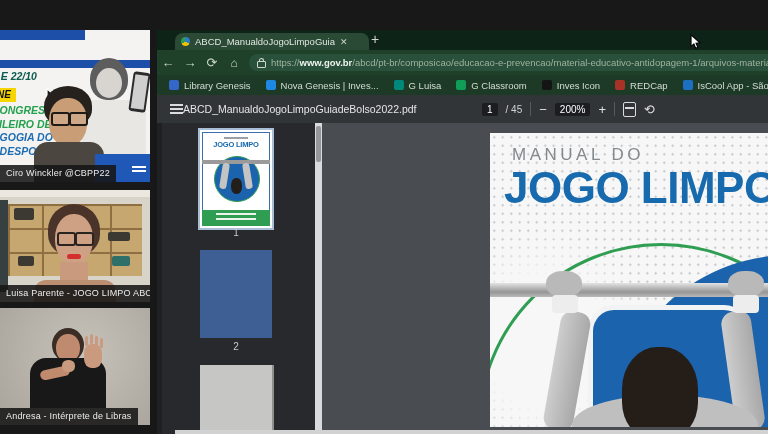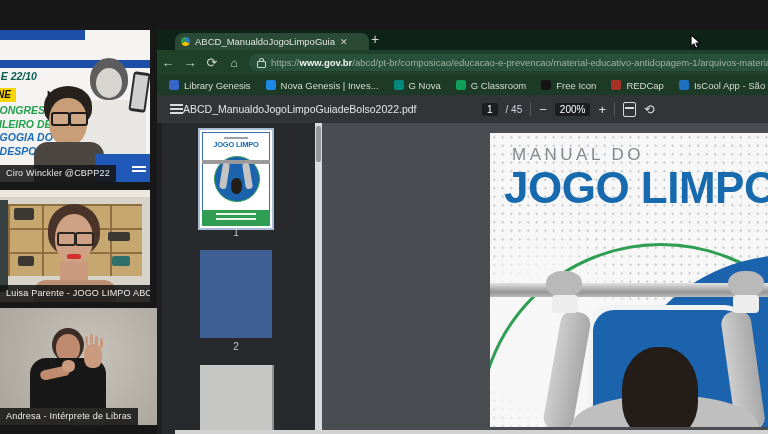--- a/index.html
+++ b/index.html
@@ -49,21 +49,21 @@
   .obj{position:absolute;background:#3c3832;border-radius:2px;}
   .t2 .sidewall{position:absolute;left:0;top:10px;width:8px;height:92px;background:#374041;}
   .w-hair{position:absolute;left:48px;top:14px;width:52px;height:52px;border-radius:50% 50% 42% 42%;background:#4a3328;}
   .w-face{position:absolute;left:55px;top:24px;width:38px;height:50px;border-radius:48%;background:#cfa184;}
   .w-glass{position:absolute;left:57px;top:42px;width:15px;height:10px;border:2px solid #2a2420;border-radius:3px;}
   .w-glass.r{left:75px;}
   .w-lips{position:absolute;left:67px;top:64px;width:14px;height:5px;border-radius:3px;background:#d32f2f;}
   .w-neck{position:absolute;left:60px;top:72px;width:28px;height:26px;background:#c99a7d;}
   .w-shldr{position:absolute;left:34px;top:90px;width:82px;height:22px;border-radius:12px 12px 0 0;background:#bc8f72;}
   
-  .t3{top:308px;height:117px;background:radial-gradient(circle at 55% 40%,#c7c3bb 0%,#aca89f 85%);padding-left:12px;}
+  .t3{top:308px;height:117px;background:radial-gradient(circle at 55% 40%,#c7c3bb 0%,#aca89f 85%);}
   .i-hair{position:absolute;left:52px;top:20px;width:32px;height:34px;border-radius:50%;background:#3a2d26;}
   .i-face{position:absolute;left:56px;top:26px;width:24px;height:28px;border-radius:48%;background:#c08a6e;}
   .i-body{position:absolute;left:30px;top:50px;width:76px;height:50px;border-radius:16px 16px 0 0;background:#181818;}
   .i-hand-open{position:absolute;left:84px;top:36px;width:18px;height:24px;border-radius:40%;background:#c99a7d;}
   .i-fingers i{position:absolute;width:3px;height:10px;border-radius:2px;background:#c99a7d;top:28px;}
   .i-arm{position:absolute;left:40px;top:60px;width:30px;height:10px;border-radius:5px;background:#c08a6e;transform:rotate(-12deg);}
   .i-fist{position:absolute;left:62px;top:52px;width:13px;height:12px;border-radius:45%;background:#c99a7d;}
 
   
   .browser{position:absolute;left:157px;top:30px;width:611px;height:404px;background:#10251a;}
@@ -267,29 +267,29 @@
       <div class="bm">
         <i style="background-color: rgb(53, 102, 201);"></i>
         <span>Library Genesis</span>
         </div>
       <div class="bm">
         <i style="background-color: rgb(30, 136, 229);"></i>
         <span>Nova Genesis | Inves...</span>
         </div>
       <div class="bm">
         <i style="background-color: rgb(0, 137, 123);"></i>
-        <span>G Nova</span>
+        <span>G Luisa</span>
         </div>
       <div class="bm">
         <i style="background-color: rgb(15, 157, 88);"></i>
         <span>G Classroom</span>
         </div>
       <div class="bm">
         <i style="background-color: rgb(20, 20, 20);"></i>
-        <span>Free Icon</span>
+        <span>Inves Icon</span>
         </div>
       <div class="bm">
         <i style="background-color: rgb(169, 50, 38);"></i>
         <span>REDCap</span>
         </div>
       <div class="bm">
         <i style="background-color: rgb(29, 111, 194);"></i>
         <span>IsCool App - São Jo...</span>
         </div>
 

